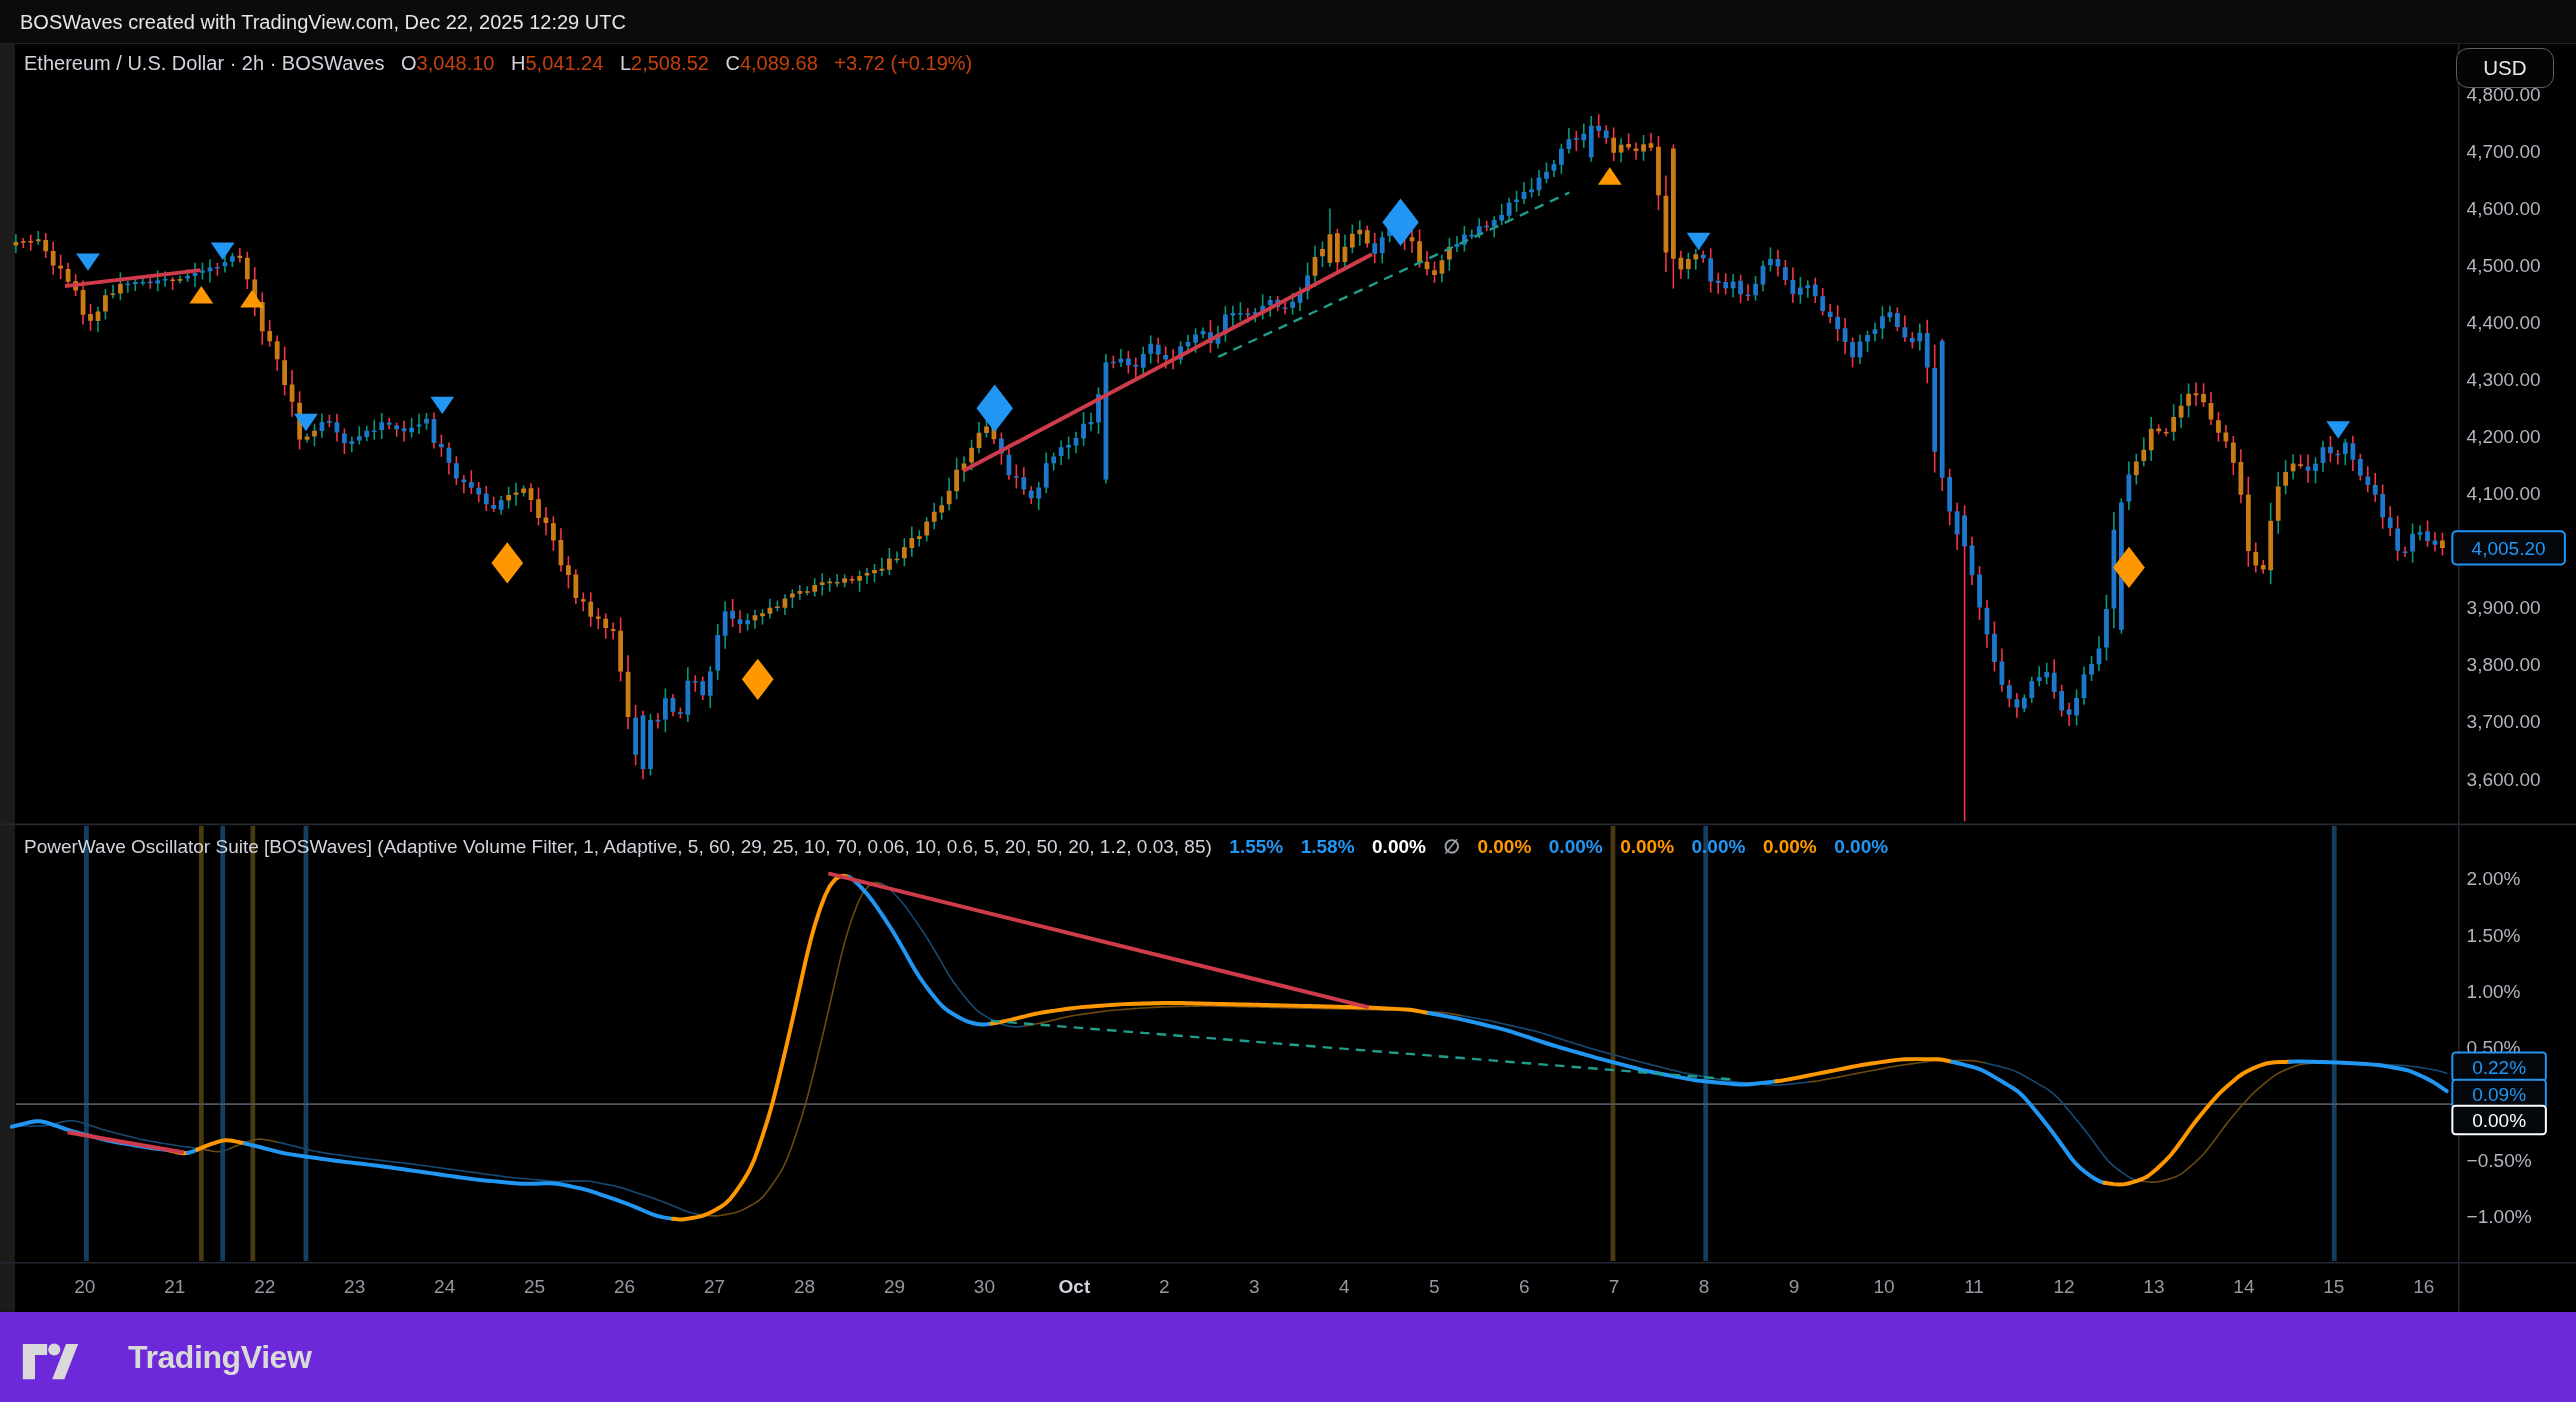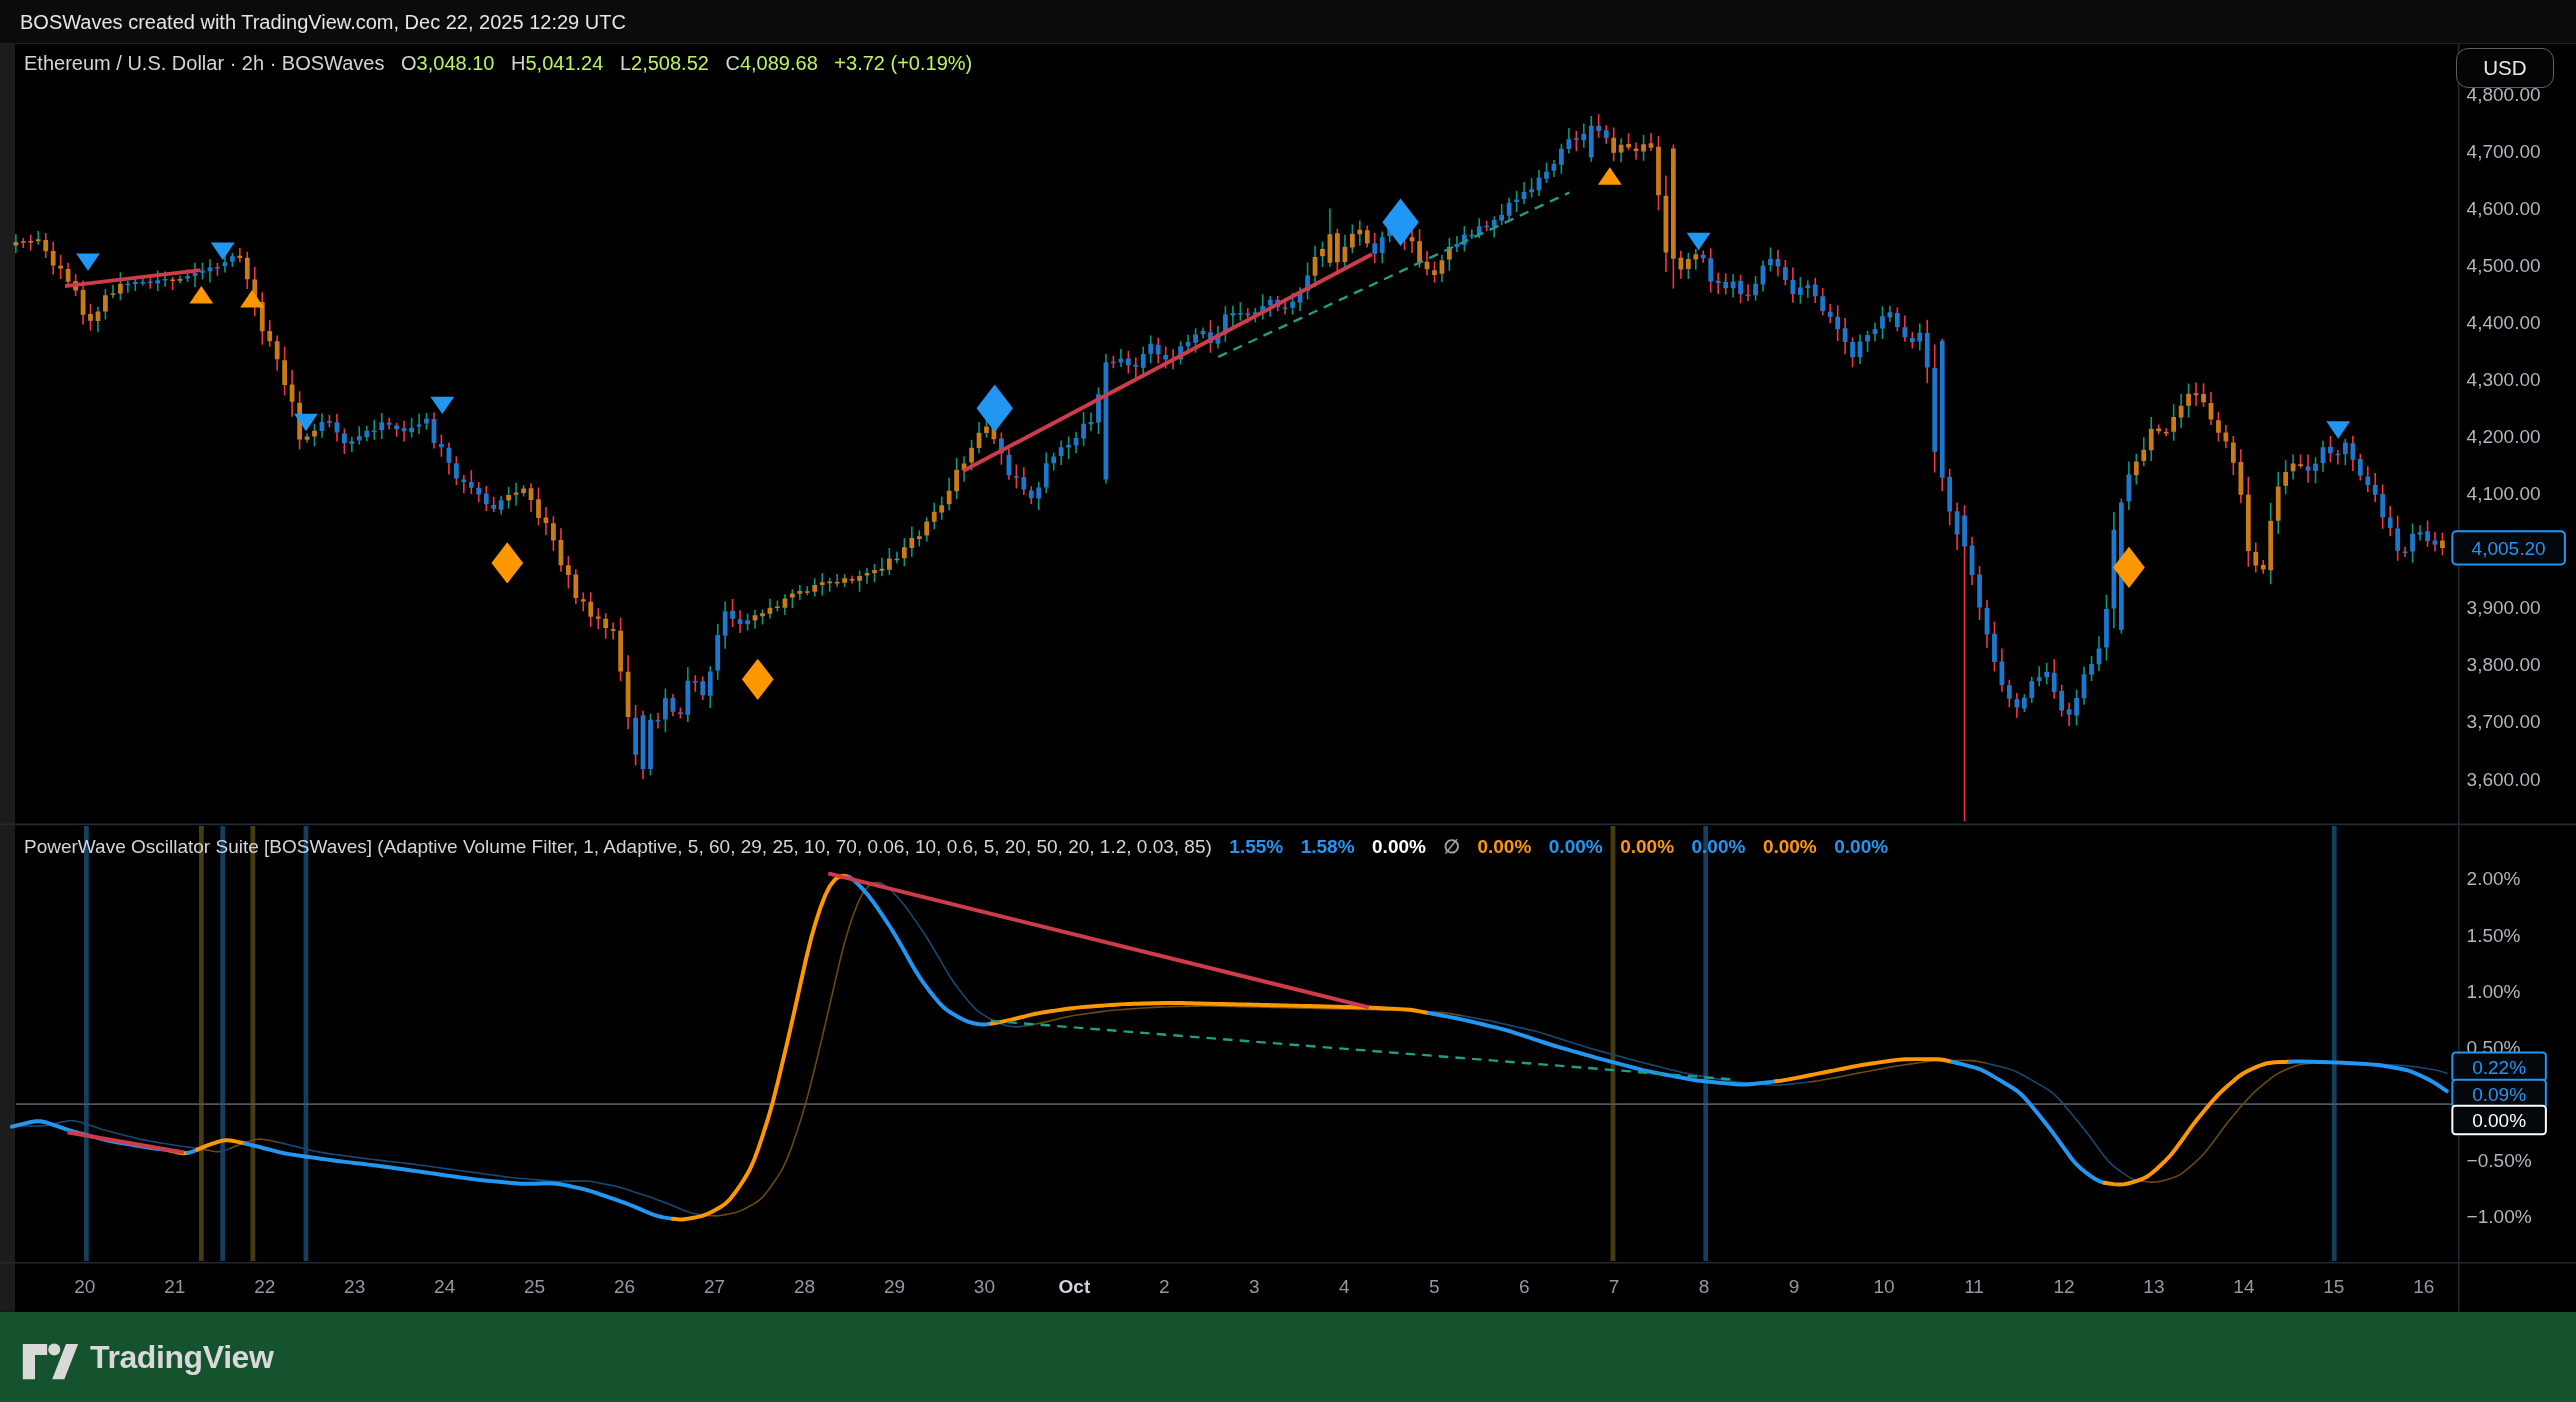--- a/index.html
+++ b/index.html
@@ -3,30 +3,30 @@
 <meta charset="utf-8">
 <style>
   html,body{margin:0;padding:0;background:#000;}
   #stage{position:relative;width:2576px;height:1403px;background:#000;overflow:hidden;
          font-family:"Liberation Sans",sans-serif;-webkit-font-smoothing:antialiased;}
   #topbar{position:absolute;left:0;top:0;width:2576px;height:44px;background:#0b0b0b;
           border-bottom:0.8px solid #1f2229;color:#e5e5e5;font-size:20px;line-height:44px;
           padding-left:20px;box-sizing:border-box;white-space:nowrap;}
   #chart-svg{position:absolute;left:0;top:0;}
   .legend-main{position:absolute;left:24px;top:52px;font-size:20px;color:#d1d4dc;white-space:nowrap;}
-  .legend-main .val{color:#bef264;}
+  .legend-main .val{color:#c2410c;}
   .legend-main .sep{display:inline-block;width:11px;}
   .legend-osc{position:absolute;left:24px;top:835px;font-size:19px;color:#d1d4dc;white-space:nowrap;}
   .legend-osc span{margin-right:4.8px;}
   .osc-vals span{margin-left:12.7px;font-weight:bold;margin-top:18px;}
   #usd-btn{position:absolute;left:2456px;top:48px;width:98px;height:40px;border:1.6px solid #5a5f6a;
            border-radius:12px;color:#e8e8e8;font-size:20.6px;display:flex;align-items:center;
            justify-content:center;background:#050505;box-sizing:border-box;}
-  #bottombar{position:absolute;left:0;top:1312px;width:2576px;height:91px;background:#14532d;
-             display:flex;align-items:center;padding-left:22px;box-sizing:border-box;}
+  #bottombar{position:absolute;left:0;top:1312px;width:2576px;height:91px;background:#6d28d9;
+             display:flex;align-items:center;padding-left:22px;box-sizing:border-box;gap:38px;}
   #brand-text{color:#d9d9d9;font-size:32px;font-weight:bold;margin-left:11px;letter-spacing:-0.4px;}
 </style>
 </head>
 <body>
 
 <div id="stage">
 
   <div id="topbar">
     <span>BOSWaves created with TradingView.com, Dec 22, 2025 12:29 UTC</span>
   </div>

